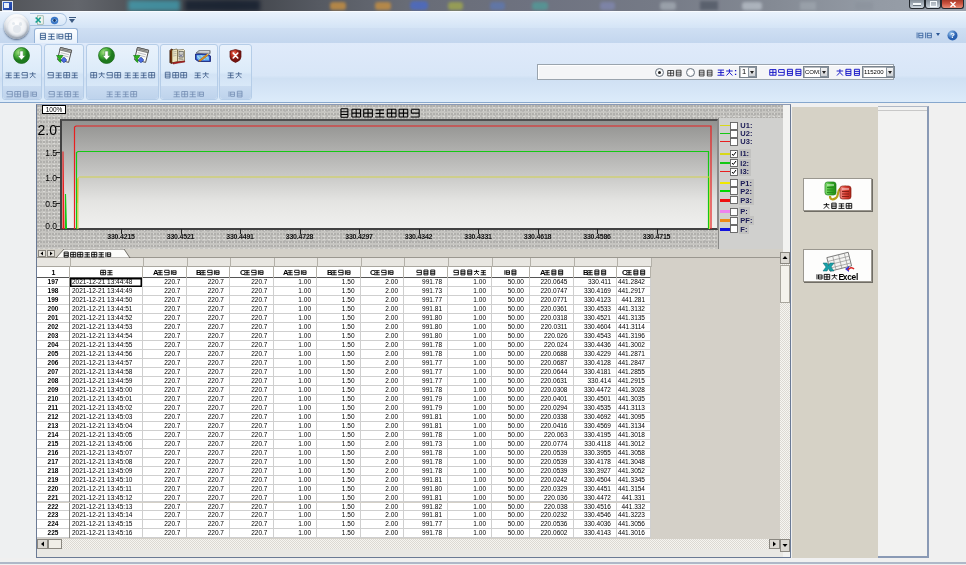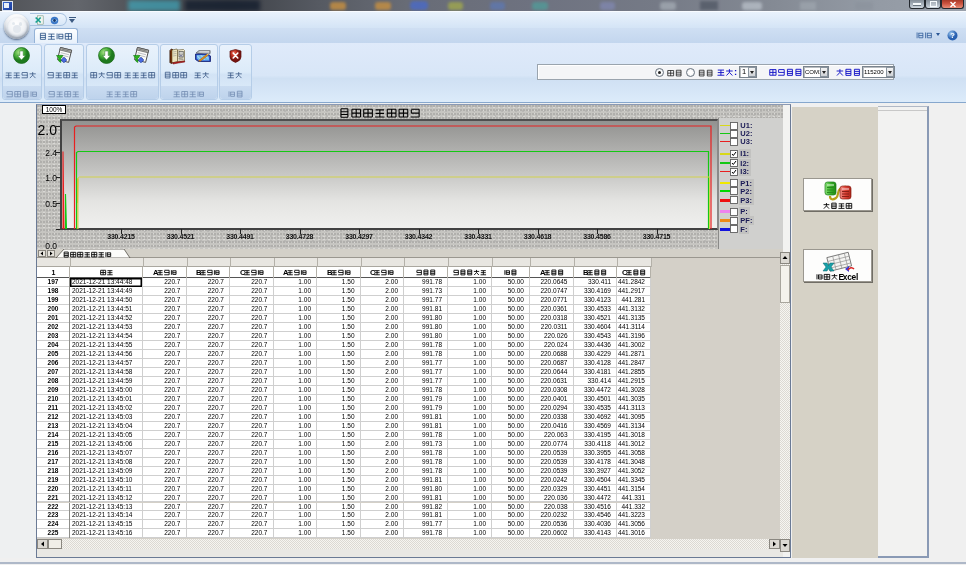--- a/index.html
+++ b/index.html
@@ -272,27 +272,27 @@
 <div class="abs" style="left:681px;top:13px;width:65px;height:132px;background:#d0d0ce;border-left:1px solid #8a8a88;"></div>
 <div class="abs" style="left:746px;top:0;width:7px;height:452px;background:#f2f2f0;"></div>
 
 <div class="abs" style="left:5px;top:0;width:24px;height:9px;background:#fff;border:1px solid #000;font-size:6.5px;line-height:7px;text-align:center;">100%</div>
 <svg class="abs" style="left:301.50px;top:2.00px;overflow:visible;" width="85" height="14" viewBox="0 0 85 14">
         <path d="M1.95 1.79L8.90 1.79M1.95 1.79L1.95 10.26M8.90 1.79L8.90 10.26M1.95 10.26L8.90 10.26M1.95 4.72L8.90 4.72M1.95 7.55L8.90 7.55M12.89 2.23L21.57 2.23M12.89 2.23L12.89 10.04M21.57 2.23L21.57 10.04M12.89 10.04L21.57 10.04M12.89 6.14L21.57 6.14M17.23 2.23L17.23 10.04M24.69 2.23L33.37 2.23M24.69 2.23L24.69 10.04M33.37 2.23L33.37 10.04M24.69 10.04L33.37 10.04M24.69 6.14L33.37 6.14M29.03 2.23L29.03 10.04M36.49 2.88L45.17 2.88M36.49 6.35L45.17 6.35M36.05 10.04L45.60 10.04M40.83 2.88L40.83 10.04M48.29 2.23L56.97 2.23M48.29 2.23L48.29 10.04M56.97 2.23L56.97 10.04M48.29 10.04L56.97 10.04M48.29 6.14L56.97 6.14M52.63 2.23L52.63 10.04M60.09 2.23L68.77 2.23M60.09 2.23L60.09 10.04M68.77 2.23L68.77 10.04M60.09 10.04L68.77 10.04M60.09 6.14L68.77 6.14M64.43 2.23L64.43 10.04M72.10 2.23L80.14 2.23M72.32 6.14L80.14 6.14M80.14 2.23L80.14 10.04M71.67 10.04L80.14 10.04M72.32 2.88L72.32 6.14" stroke="#000" stroke-width="1.09" fill="none"></path>
       </svg>
 <div class="abs" style="left:22.5px;top:14px;width:658px;height:110.5px;background:linear-gradient(#929290,#c2c2c0 45%,#e4e4e2 75%,#f0f0ee);border:1px solid #8a8a8a;border-top:2.5px solid #4f4f4f;border-left:2.5px solid #424242;border-bottom:2.5px solid #424242;"></div>
 <div class="abs" style="left:-2px;top:17px;width:22px;text-align:right;font-size:14px;color:#000;">2.0</div>
 <div class="abs" style="left:19px;top:21px;width:4px;height:1px;background:#222;"></div>
-<div class="abs" style="left:-2px;top:42.5px;width:22px;text-align:right;font-size:8.5px;color:#000;">2.4</div>
+<div class="abs" style="left:-2px;top:42.5px;width:22px;text-align:right;font-size:8.5px;color:#000;">1.5</div>
 <div class="abs" style="left:19px;top:46.5px;width:4px;height:1px;background:#222;"></div>
 <div class="abs" style="left:-2px;top:68px;width:22px;text-align:right;font-size:8.5px;color:#000;">1.0</div>
 <div class="abs" style="left:19px;top:72px;width:4px;height:1px;background:#222;"></div>
 <div class="abs" style="left:-2px;top:94px;width:22px;text-align:right;font-size:8.5px;color:#000;">0.5</div>
 <div class="abs" style="left:19px;top:98px;width:4px;height:1px;background:#222;"></div>
-<div class="abs" style="left:-2px;top:136px;width:22px;text-align:right;font-size:8.5px;color:#000;">0.0</div>
+<div class="abs" style="left:-2px;top:116px;width:22px;text-align:right;font-size:8.5px;color:#000;">0.0</div>
 <div class="abs" style="left:19px;top:124px;width:4px;height:1px;background:#222;"></div>
 <div class="abs" style="left:58.0px;top:128px;width:52px;text-align:center;font-size:7px;font-weight:bold;color:#111;letter-spacing:-0.2px;">330.4215</div>
 <div class="abs" style="left:84.0px;top:124px;width:1px;height:5px;background:#222;"></div>
 <div class="abs" style="left:117.5px;top:128px;width:52px;text-align:center;font-size:7px;font-weight:bold;color:#111;letter-spacing:-0.2px;">330.4521</div>
 <div class="abs" style="left:143.5px;top:124px;width:1px;height:5px;background:#222;"></div>
 <div class="abs" style="left:177.0px;top:128px;width:52px;text-align:center;font-size:7px;font-weight:bold;color:#111;letter-spacing:-0.2px;">330.4491</div>
 <div class="abs" style="left:203.0px;top:124px;width:1px;height:5px;background:#222;"></div>
 <div class="abs" style="left:236.5px;top:128px;width:52px;text-align:center;font-size:7px;font-weight:bold;color:#111;letter-spacing:-0.2px;">330.4728</div>
 <div class="abs" style="left:262.5px;top:124px;width:1px;height:5px;background:#222;"></div>
 <div class="abs" style="left:296.0px;top:128px;width:52px;text-align:center;font-size:7px;font-weight:bold;color:#111;letter-spacing:-0.2px;">330.4297</div>

